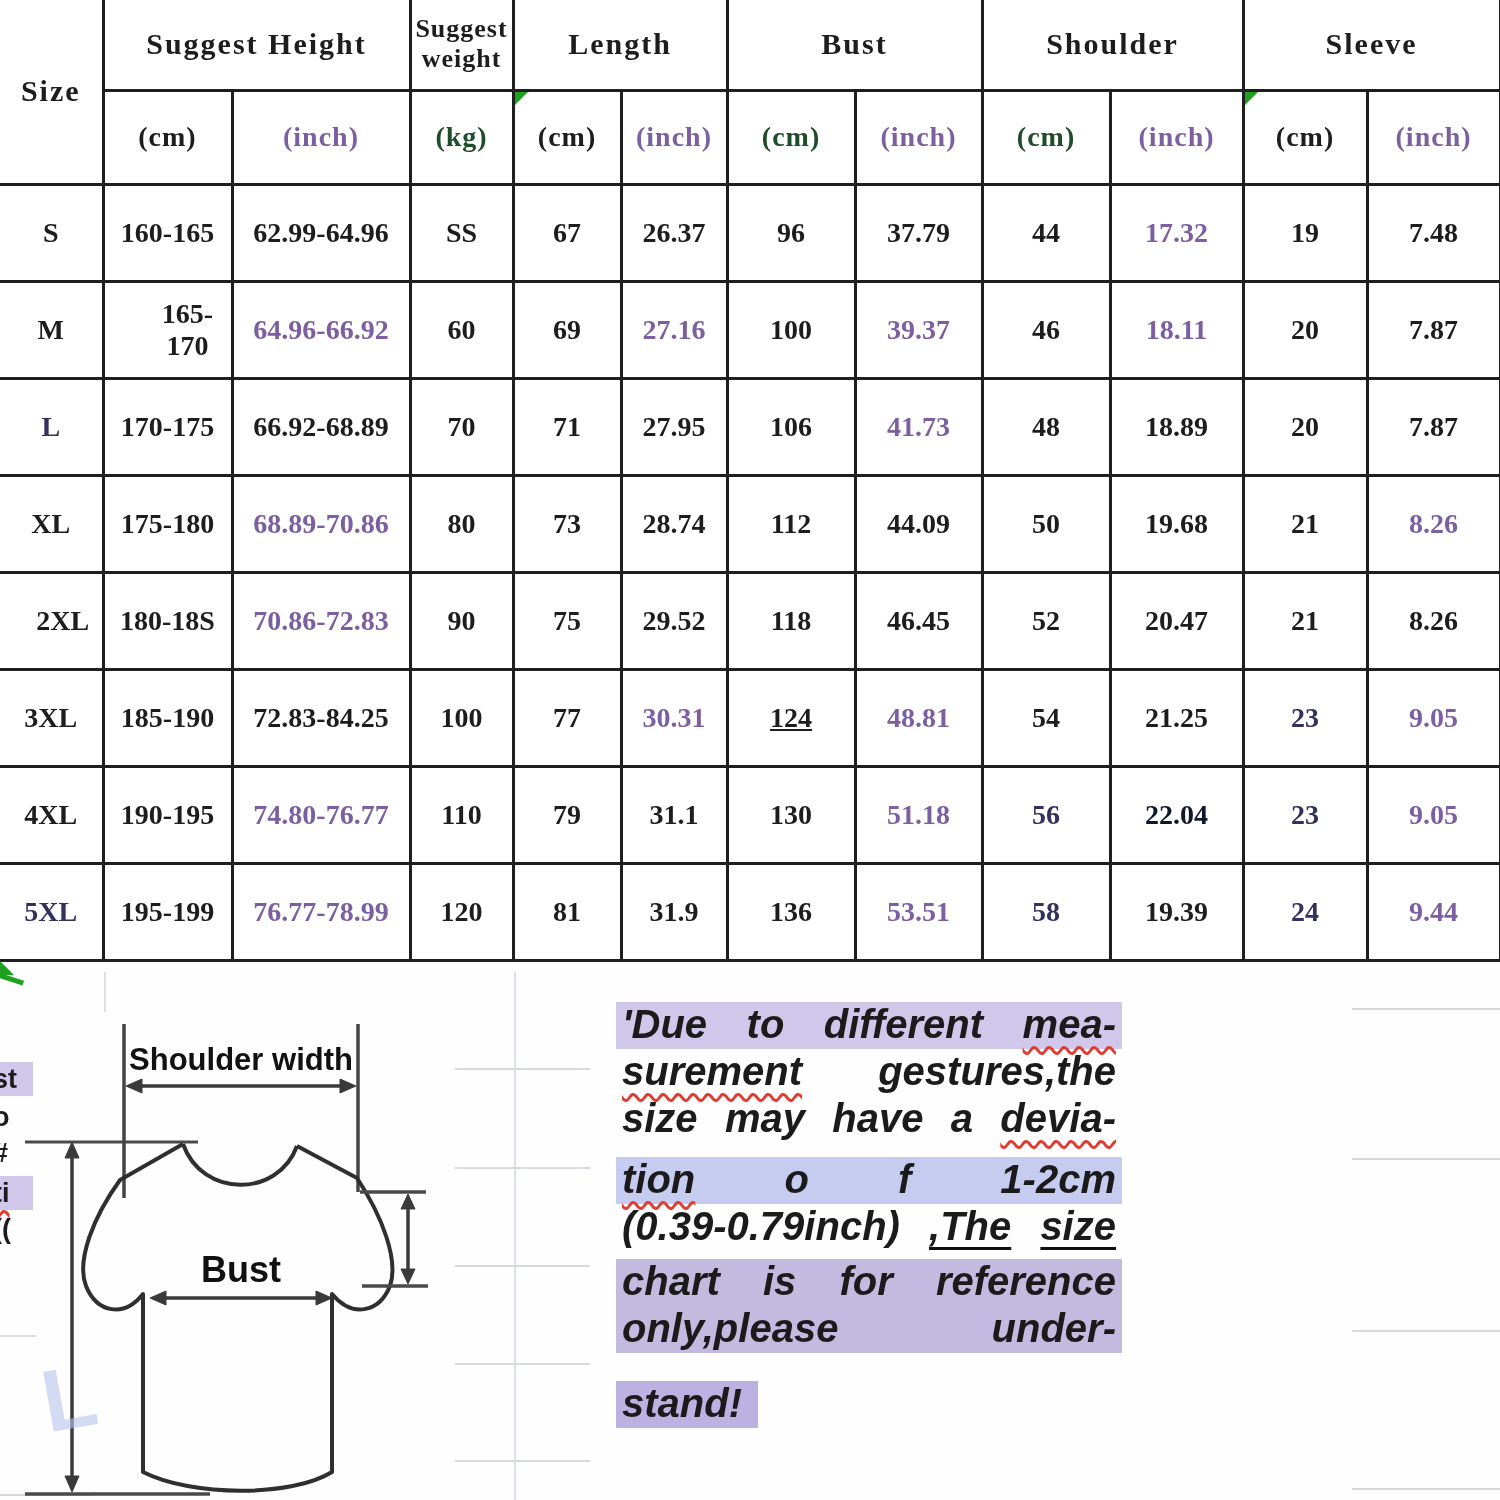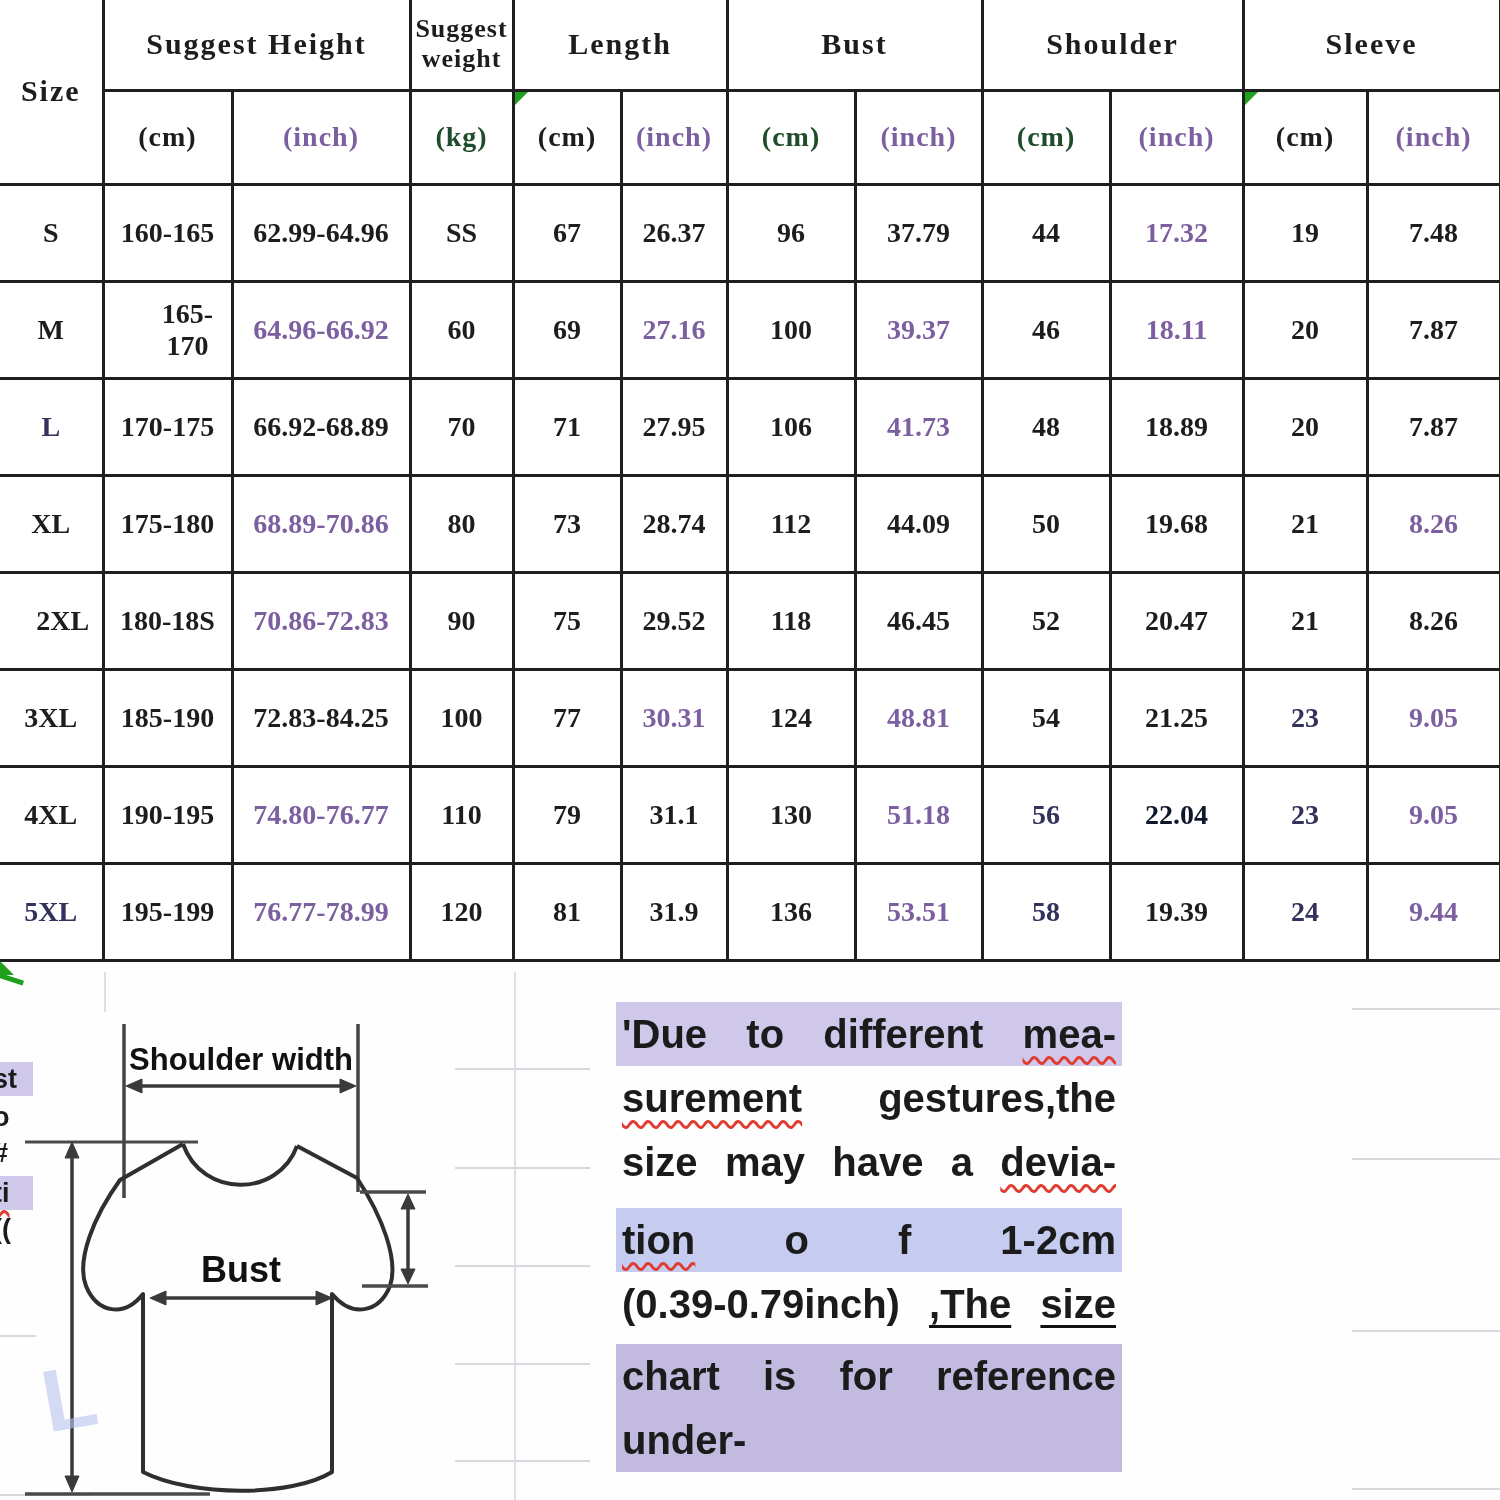--- a/index.html
+++ b/index.html
@@ -21,22 +21,22 @@
   tbody tr{height:97px;font-size:28px;}
   th.size-th{font-size:28px;}
   td:last-child,th:last-child{border-right:3px solid #1f1f1f;}
   .corner-tri{position:absolute;top:0;left:0;width:0;height:0;
       border-top:13px solid #1fa11f;border-right:13px solid transparent;}
 
   
   .note{position:absolute;left:616px;top:1002px;width:506px;
         font-family:"Liberation Sans",sans-serif;font-weight:700;
         font-size:40px;color:#1b1b1b;}
-  .note-line{display:flex;justify-content:space-between;align-items:center;
-        height:64px;padding:0 6px;white-space:nowrap;}
+  .note-line{display:flex;justify-content:space-between;
+        height:47px;padding:0 6px;white-space:nowrap;font-style:italic;}
   .sq{text-decoration-line:underline;text-decoration-style:wavy;
       text-decoration-color:#e03c31;text-decoration-thickness:2.5px;text-underline-offset:8px;}
   .ul{text-decoration-line:underline;text-decoration-style:solid;
       text-decoration-color:#111;text-decoration-thickness:3px;text-underline-offset:7px;}
 
   
   .fragment{position:absolute;left:-7px;width:40px;
         font-family:"Liberation Sans",sans-serif;font-weight:700;
         font-size:27px;color:#1b1b1b;line-height:34px;}
 
@@ -170,21 +170,21 @@
           <td style="color: rgb(29, 29, 29);">21</td>
           <td style="color: rgb(29, 29, 29);">8.26</td>
         </tr>
         <tr>
           <td style="color: rgb(29, 29, 29);">3XL</td>
           <td style="color: rgb(29, 29, 29);">185-190</td>
           <td style="color: rgb(29, 29, 29);">72.83-84.25</td>
           <td style="color: rgb(29, 29, 29);">100</td>
           <td style="color: rgb(29, 29, 29);">77</td>
           <td style="color: rgb(123, 95, 160);">30.31</td>
-          <td style="color: rgb(29, 29, 29);">124</td>
+          <td style="color: rgb(29, 29, 29); text-decoration: underline;">124</td>
           <td style="color: rgb(123, 95, 160);">48.81</td>
           <td style="color: rgb(29, 29, 29);">54</td>
           <td style="color: rgb(29, 29, 29);">21.25</td>
           <td style="color: rgb(50, 50, 92);">23</td>
           <td style="color: rgb(123, 95, 160);">9.05</td>
         </tr>
         <tr>
           <td style="color: rgb(29, 29, 29);">4XL</td>
           <td style="color: rgb(29, 29, 29);">190-195</td>
           <td style="color: rgb(123, 95, 160);">74.80-76.77</td>
@@ -306,20 +306,21 @@
         <span class="ul">,The</span>
         <span class="ul">size</span>
       </div>
       <div class="note-line" style="background: rgb(194, 186, 223); margin-top: 8px;">
         <span>chart</span>
         <span>is</span>
         <span>for</span>
         <span>reference</span>
       </div>
       <div class="note-line" style="background: rgb(194, 186, 223);">
+        <span>only,please</span>
         <span>under-</span>
       </div>
       <div class="note-line" style="background: rgb(188, 178, 226); margin-top: 28px; width: max-content; padding-right: 16px;">
         <span>stand!</span>
       </div>
     </div>
 
 <span class="fragment" style="top: 1062px; background: rgb(207, 200, 234);">st</span>
     <span class="fragment" style="top: 1100px;">o</span>
     <span class="fragment" style="top: 1136px;">#</span>

